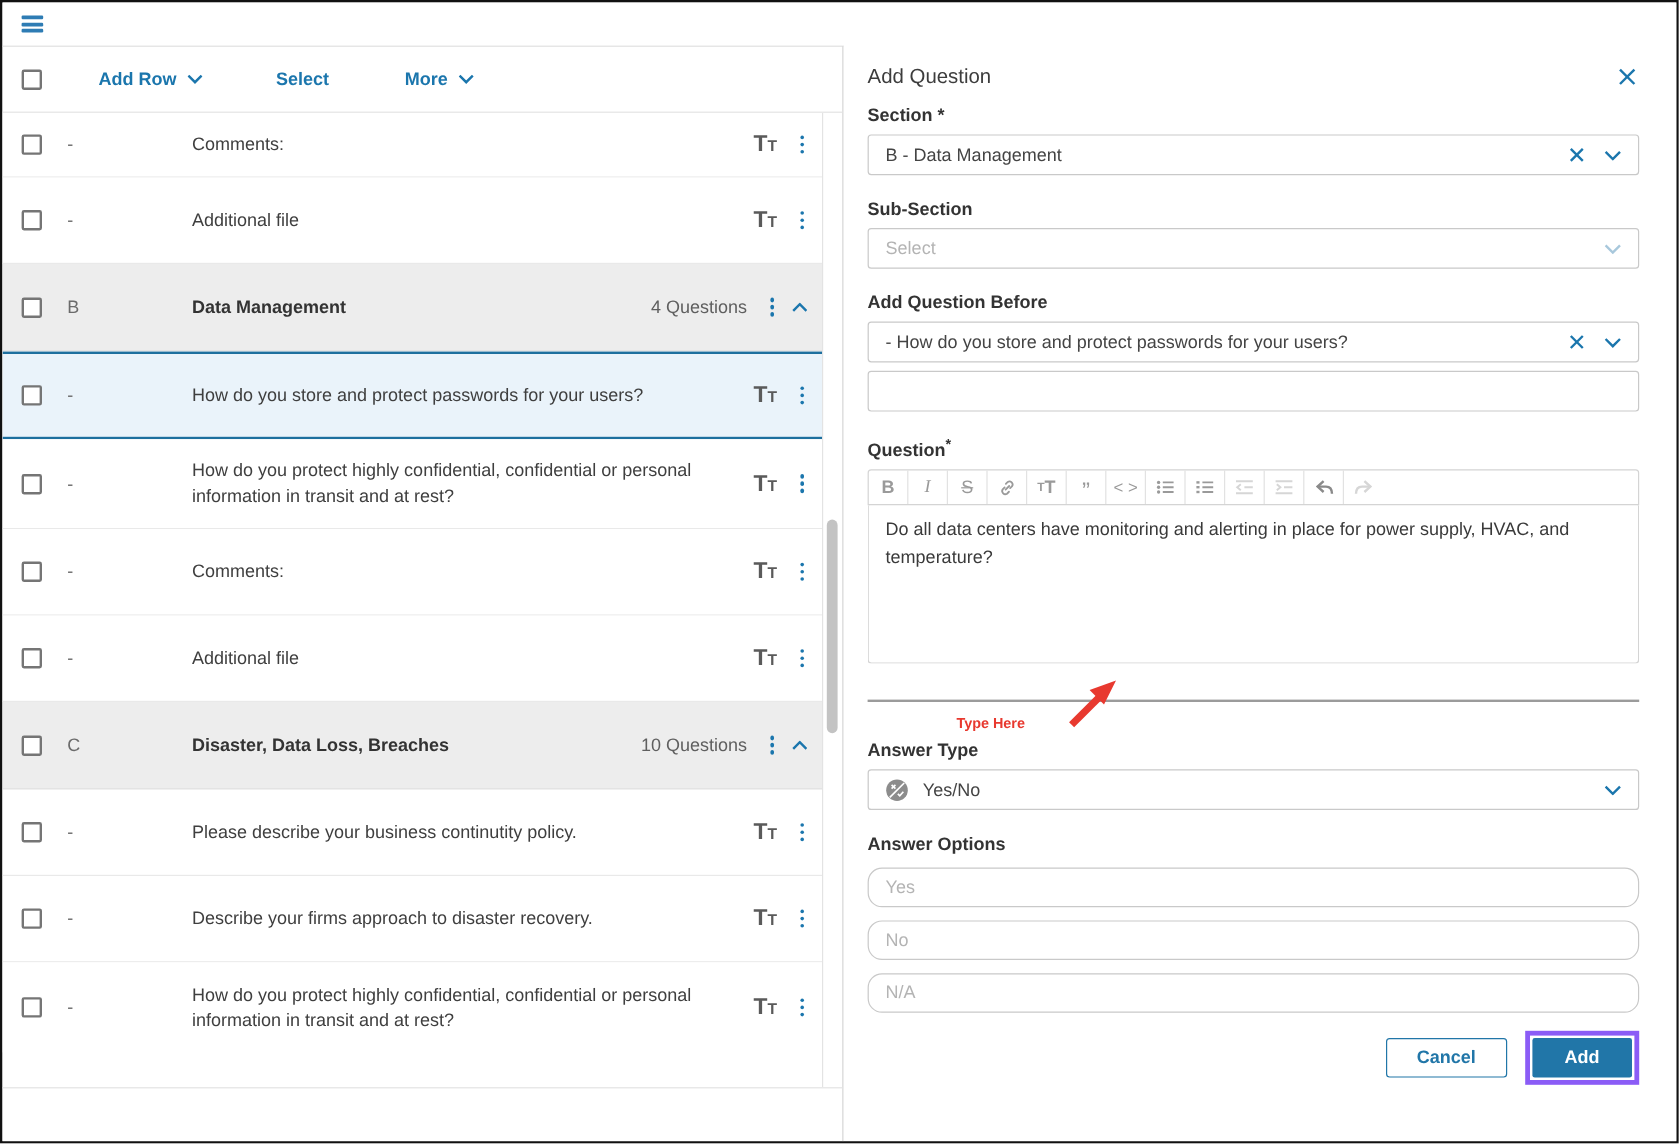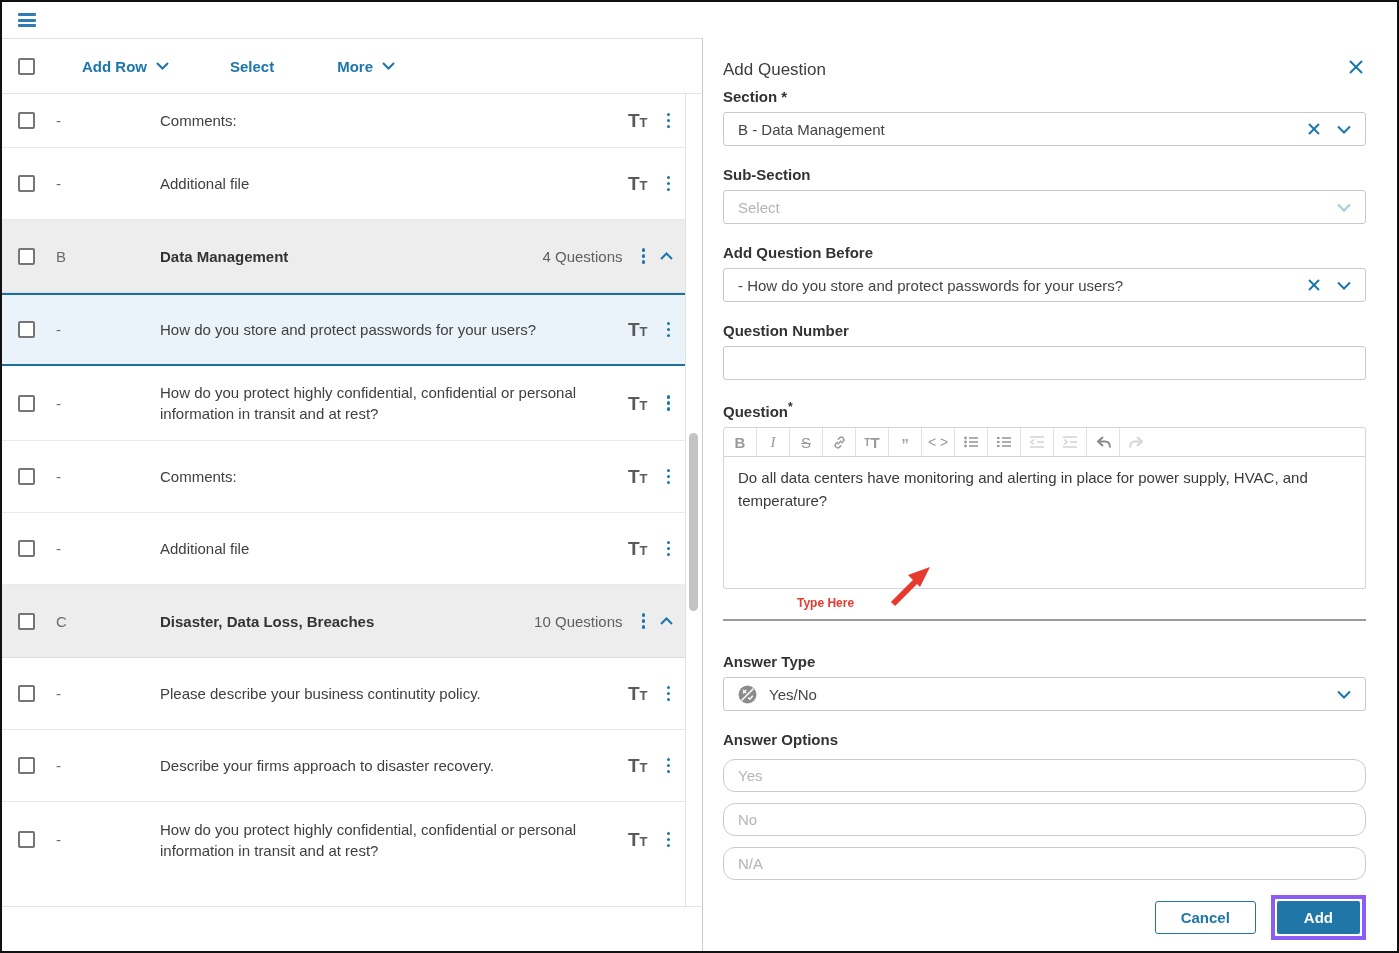--- a/index.html
+++ b/index.html
@@ -36,21 +36,21 @@
   .tt-btn { background:none; border:none; cursor:pointer; color:#5a5a5a; margin-right: 16px; white-space: nowrap; line-height: 1; }
   .tt-btn .tL { font-size: 19px; font-weight: 600; }
   .tt-btn .tS { font-size: 13px; font-weight: 600; }
   .dots { background:none; border:none; cursor:pointer; display:flex; flex-direction:column; gap:2.5px; padding:4px 3px; }
   .dots i { width: 3.5px; height: 3.5px; border-radius: 50%; background: #1b76ad; }
   .caret-btn { background:none; border:none; cursor:pointer; margin-left: 12px; display:flex; align-items:center; }
   .scroll-thumb { position: absolute; left: 687px; top: 394px; width: 9px; height: 178px; background: #c3c3c3; border-radius: 5px; cursor: grab; }
 
   
   .right { flex: 1; position: relative; background: #fff; padding: 16px 31px 0 20px; }
-  .panel-head { display: flex; align-items: flex-end; justify-content: space-between; height: 26px; }
+  .panel-head { display: flex; align-items: flex-start; justify-content: space-between; height: 26px; }
   .panel-title { font-size: 17px; color: #3d3d3d; }
   .close-btn { background: none; border: none; cursor: pointer; padding: 2px; }
   .flabel { font-weight: 700; color: #333; font-size: 15px; }
   .mt8 { margin-top: 8px; } .mt20 { margin-top: 20px; } .mt32 { margin-top: 32px; }
   .field { margin-top: 7px; position: relative; }
   .selectbox { width: 100%; height: 34px; border: 1px solid #c9c9c9; border-radius: 3px; background: #fff; display: flex; align-items: center; padding: 0 14px; cursor: pointer; }
   .selectbox .val { flex: 1; color: #444; }
   .selectbox .ph { flex: 1; color: #b4b4b4; }
   .sb-icons { display: flex; align-items: center; gap: 16px; }
   .textinput { width: 100%; height: 34px; border: 1px solid #c9c9c9; border-radius: 3px; padding: 0 14px; font-family: inherit; font-size: 15px; color: #444; }
@@ -317,21 +317,20 @@
                 <line x1="2" y1="2" x2="12" y2="12" stroke="#1b76ad" stroke-width="2"></line>
                 <line x1="12" y1="2" x2="2" y2="12" stroke="#1b76ad" stroke-width="2"></line>
               </svg>
             <svg width="14" height="9" viewBox="0 0 14 9">
                 <polyline points="1,1.5 7,7.5 13,1.5" fill="none" stroke="#1b76ad" stroke-width="2"></polyline>
               </svg>
           </span>
         </div>
       </div>
 
-      <div class="flabel mt20">Question Number</div>
       <div class="field">
         <input class="textinput" type="text" value="" style="">
       </div>
 
       <div class="flabel mt20"><span>Question</span><span class="sup">*</span></div>
       <div class="editor">
         <div class="ed-toolbar">
           <button class="ed-btn b">B</button>
           <button class="ed-btn i">I</button>
           <button class="ed-btn s">S</button>

